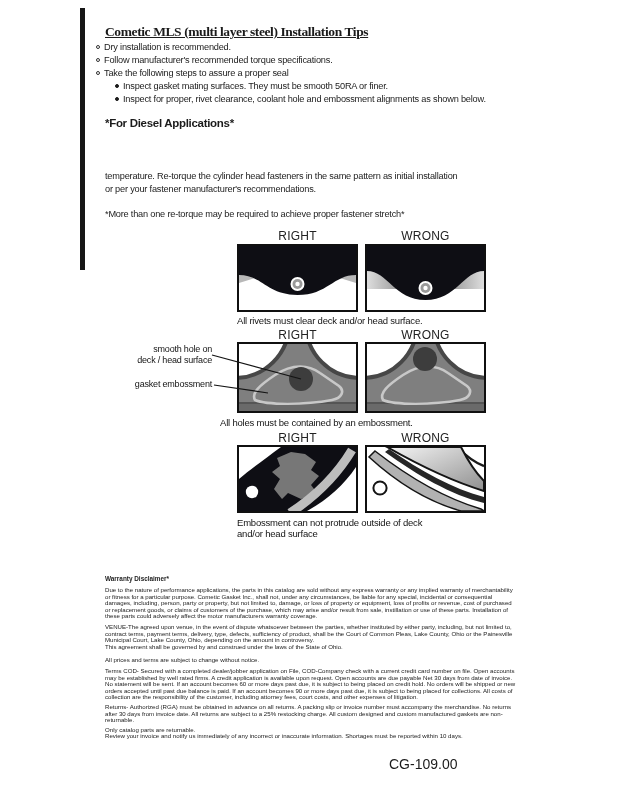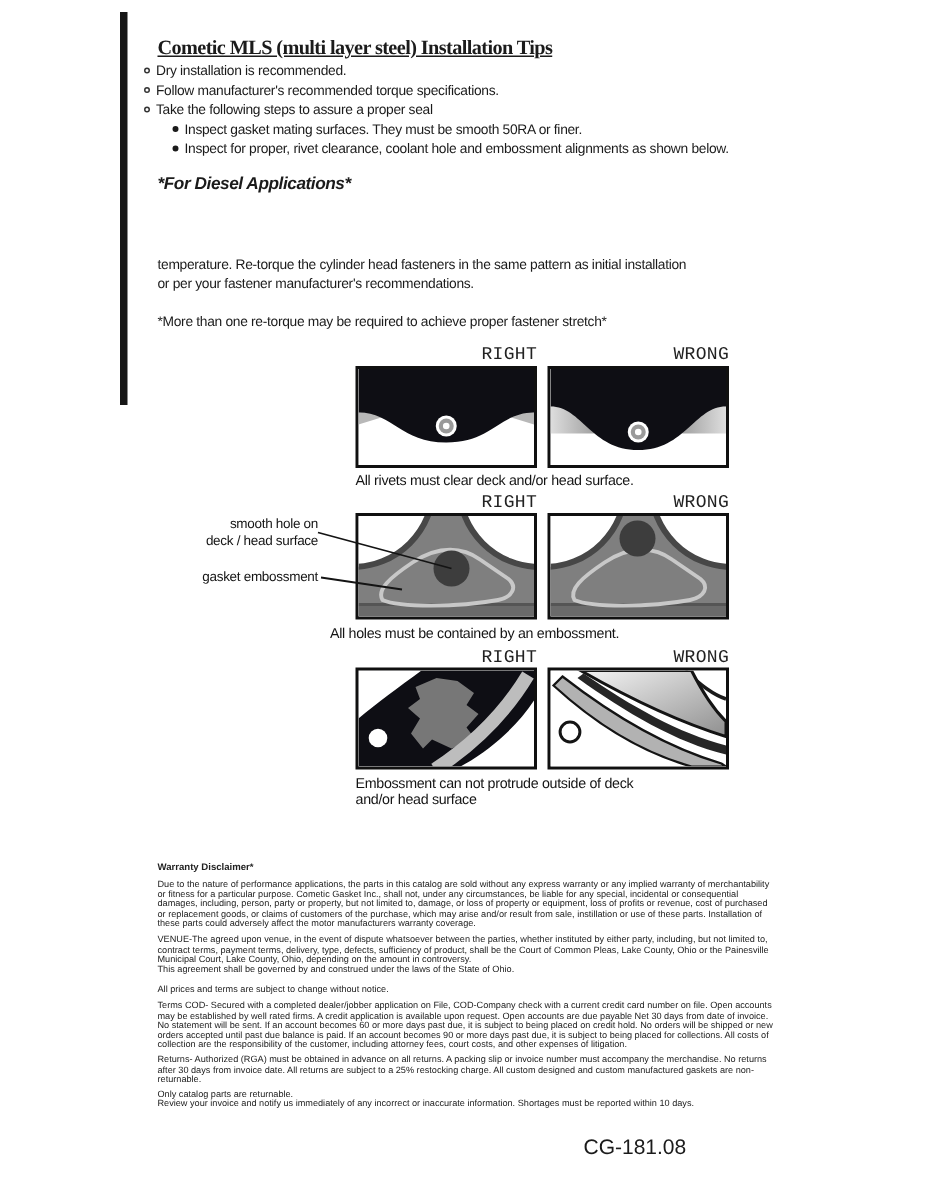--- a/index.html
+++ b/index.html
@@ -15,25 +15,25 @@
     position:absolute; left:105px; top:24px; font-size:13.5px; font-weight:bold;
     letter-spacing:-0.4px; text-decoration:underline; white-space:nowrap;font-family:Liberation Serif, serif;
   }
 
   .bullets{ position:absolute; left:96px; top:43px; width:470px; font-size:9.2px; }
   .b-row{ display:flex; align-items:flex-start; margin-bottom:3.2px; line-height:9.8px; }
   .b-row .mk{ width:4px; height:4px; border:1px solid #333; border-radius:50%; margin:2.2px 4px 0 0; flex:0 0 auto; }
   .b-sub{ margin-left:19px; }
   .b-sub .mk{ background:#1b1b1b; border-color:#1b1b1b; }
 
-  .h-diesel{ position:absolute; left:105px; top:117px; font-size:11.5px; font-weight:bold; letter-spacing:-0.3px;font-style:italic; }
+  .h-diesel{ position:absolute; left:105px; top:117px; font-size:11.5px; font-weight:bold; letter-spacing:-0.3px; }
   .para{ position:absolute; left:105px; width:430px; font-size:9.2px; line-height:12.6px; }
   .p1{ top:134px; } .p2{ top:170px; } .note{ top:208px; }
 
-  .dg-label{ position:absolute; width:121px; text-align:right; font-size:12px; letter-spacing:0.2px; color:#222;font-family:Liberation Mono, monospace; }
+  .dg-label{ position:absolute; width:121px; text-align:center; font-size:12px; letter-spacing:0.2px; color:#222; }
   .dbox{ position:absolute; width:121px; border:2px solid #101010; background:#fff; overflow:hidden; }
   .dbox svg{ display:block; }
   .cap{ position:absolute; font-size:9.5px; line-height:11px; color:#141414; white-space:nowrap; }
 
   .ann{ position:absolute; font-size:9px; line-height:10.5px; text-align:right; color:#141414; }
   .ann-coolant{ left:108px; top:344px; width:104px; }
   .ann-emboss{ left:96px; top:379px; width:116px; }
   .leader-svg{ position:absolute; left:118px; top:344px; pointer-events:none; }
 
   .warranty{ position:absolute; left:105px; width:412px; font-size:6.1px; line-height:6.6px; letter-spacing:0; color:#222; }
@@ -203,15 +203,15 @@
   <div class="warranty w-head">Warranty Disclaimer*</div>
   <div class="warranty w1">Due to the nature of performance applications, the parts in this catalog are sold without any express warranty or any implied warranty of merchantability or fitness for a particular purpose.  Cometic Gasket Inc., shall not, under any circumstances, be liable for any special, incidental or consequential damages, including, person, party or property, but not limited to, damage, or loss of property or equipment, loss of profits or revenue, cost of purchased or replacement goods, or claims of customers of the purchase, which may arise and/or result from sale, instillation or use of these parts.  Installation of these parts could adversely affect the motor manufacturers warranty coverage.</div>
   <div class="warranty w2">VENUE-The agreed upon venue, in the event of dispute whatsoever between the parties, whether instituted by either party, including, but not limited to, contract terms, payment terms, delivery, type, defects, sufficiency of product, shall be the Court of Common Pleas, Lake County, Ohio or the Painesville Municipal Court, Lake County, Ohio, depending on the amount in controversy.</div>
   <div class="warranty w2b">This agreement shall be governed by and construed under the laws of the State of Ohio.</div>
   <div class="warranty w3">All prices and terms are subject to change without notice.</div>
   <div class="warranty w4">Terms COD- Secured with a completed dealer/jobber application on File, COD-Company check with a current credit card number on file.  Open accounts may be established by well rated firms.  A credit application is available upon request.  Open accounts are due payable Net 30 days from date of invoice.  No statement will be sent.  If an account becomes 60 or more days past due, it is subject to being placed on credit hold.  No orders will be shipped or new orders accepted until past due balance is paid.  If an account becomes 90 or more days past due, it is subject to being placed for collections.  All costs of collection are the responsibility of the customer, including attorney fees, court costs, and other expenses of litigation.</div>
   <div class="warranty w5">Returns- Authorized (RGA) must be obtained in advance on all returns.  A packing slip or invoice number must accompany the merchandise.  No returns after 30 days from invoice date.  All returns are subject to a 25% restocking charge.  All custom designed and custom manufactured gaskets are non-returnable.</div>
   <div class="warranty w6a">Only catalog parts are returnable.</div>
   <div class="warranty w6b">Review your invoice and notify us immediately of any incorrect or inaccurate information.  Shortages must be reported within 10 days.</div>
 
-  <div class="footer-code">CG-181.08</div>
+  <div class="footer-code">CG-109.00</div>
 
 </div>
 
 </body></html>

